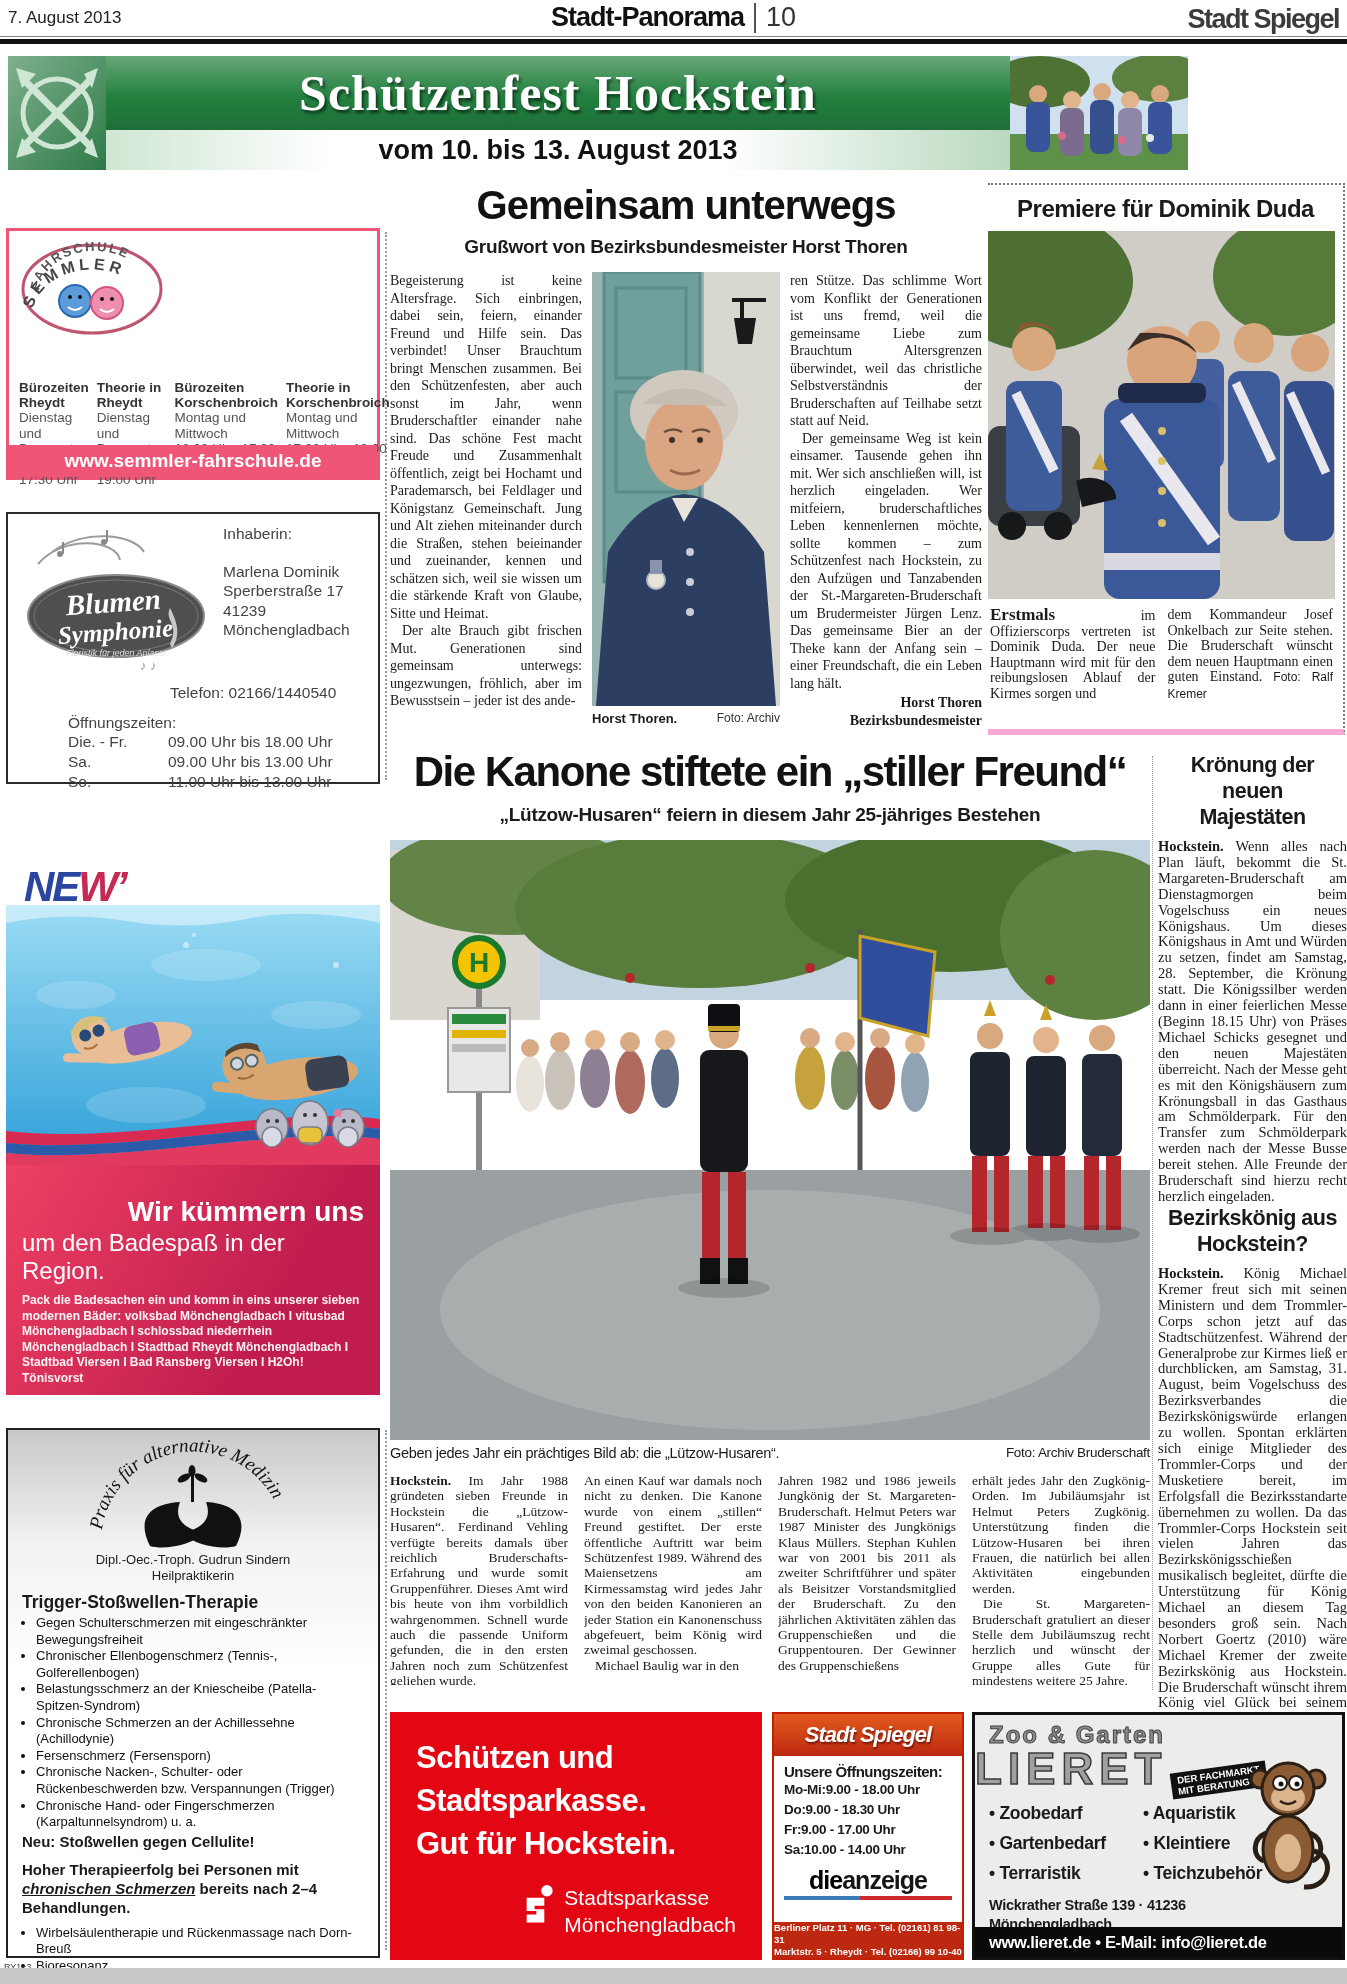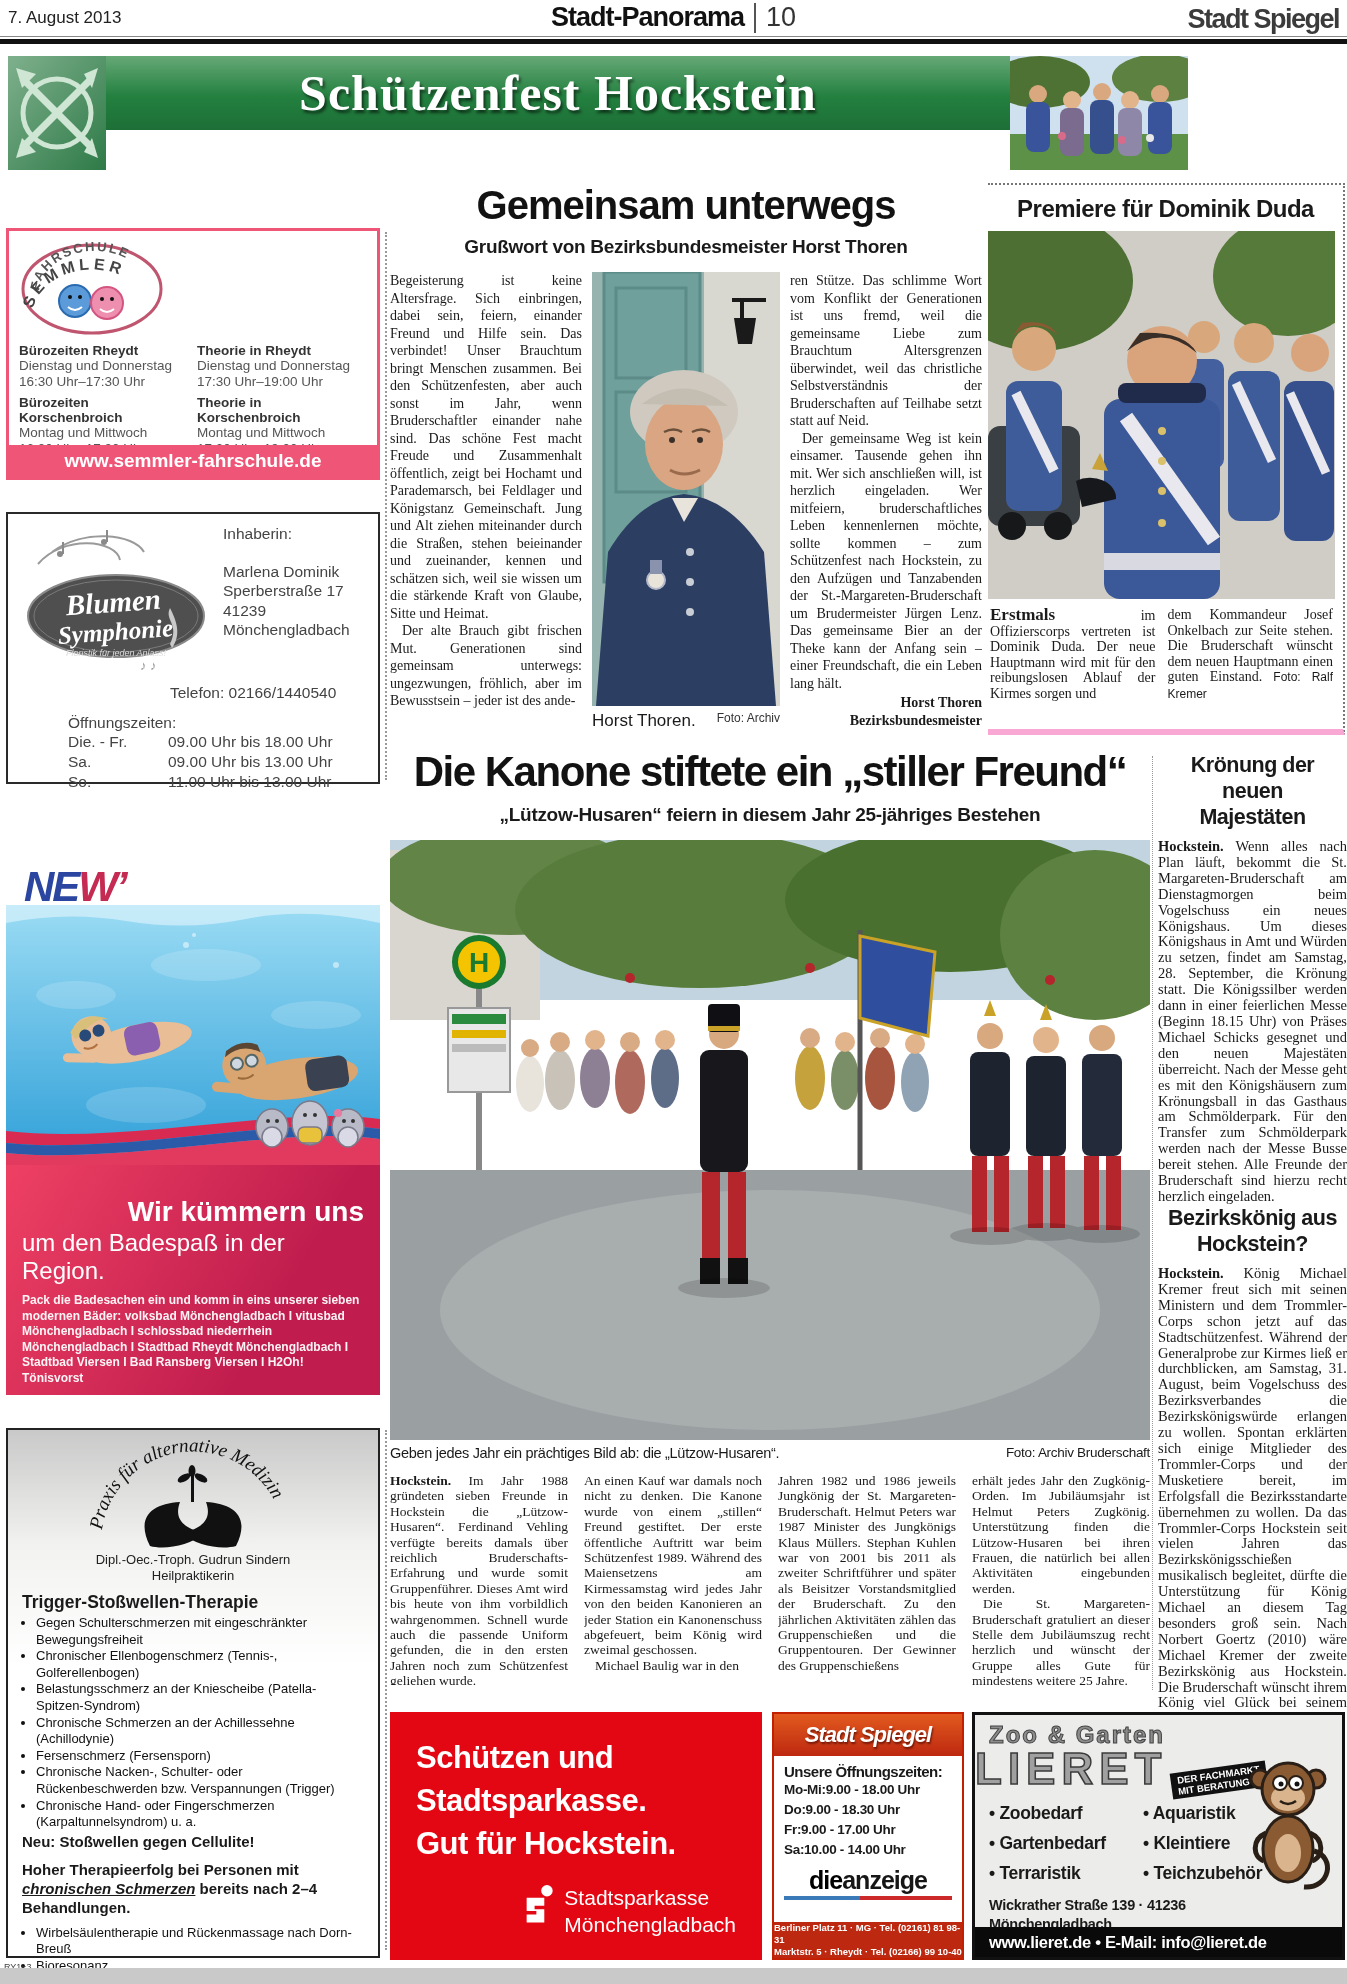--- a/index.html
+++ b/index.html
@@ -35,21 +35,21 @@
   
   .vsep{border-left:2px dotted #999;width:0;}
 
   
   .fahr{left:6px;top:228px;width:374px;height:252px;border:3px solid #ee5577;background:#fff;box-sizing:border-box;}
   .fahr-top{display:flex;padding:8px 10px 0 10px;}
   .fahr-logo{width:146px;height:100px;flex:0 0 146px;}
   .fahr-info{flex:1;padding-left:6px;}
   .fahr-owner{color:#e8476b;font-weight:700;font-size:18px;margin-bottom:4px;}
   .fahr-addr{font-size:13.5px;line-height:16.5px;color:#555;margin-bottom:5px;}
-  .fahr-grid{display:grid;grid-template-columns:1fr 1fr;gap:6px 8px;padding:4px 10px 0 10px;}
+  .fahr-grid{display:grid;grid-template-columns:1fr 1fr 1fr 1fr;gap:6px 8px;padding:4px 10px 0 10px;margin-top:37px;}
   .fahr-block .t{font-weight:700;font-size:13.5px;color:#333;}
   .fahr-block .l{font-size:13.5px;color:#555;line-height:15.5px;}
   .fahr-web{position:absolute;left:0;right:0;bottom:0;height:32px;background:#ee5577;color:#fff;
     display:flex;align-items:center;justify-content:center;font-weight:700;font-size:19px;}
 
   
   .blumen{left:6px;top:512px;width:374px;height:272px;border:2px solid #2a2a2a;background:#fff;box-sizing:border-box;padding:10px 12px;}
   .blumen-top{display:flex;}
   .blumen-logo{width:195px;height:150px;flex:0 0 195px;}
   .blumen-info{flex:1;padding-left:8px;font-size:15.5px;color:#444;line-height:19.5px;}
@@ -90,21 +90,21 @@
   .gruss-h1{text-align:center;font-size:40px;font-weight:800;letter-spacing:-1px;color:#121212;}
   .gruss-h2{text-align:center;font-size:19px;font-weight:700;letter-spacing:-0.3px;margin-top:8px;}
   .gruss-row{display:flex;gap:10px;margin-top:14px;}
   .gruss-col{width:192px;height:470px;overflow:hidden;font-family:"Liberation Serif",serif;
      font-size:14px;line-height:17.5px;}
   .gruss-col p{margin:0;}
   .gruss-col p.ind{text-indent:12px;}
   .gruss-photo-wrap{width:188px;flex:0 0 188px;}
   .gruss-photo{display:block;width:188px;height:434px;}
   .gruss-cap{display:flex;justify-content:space-between;margin-top:5px;}
-  .gruss-cap .n{font-weight:400;font-size:17px;}
+  .gruss-cap .n{font-weight:700;font-size:13px;}
   .gruss-cap .c{font-size:12px;color:#333;}
   .gruss-sig{text-align:right;font-weight:700;margin-top:2px;}
 
   
   .duda{left:988px;top:183px;width:357px;height:552px;box-sizing:border-box;
      border-top:2px dotted #777;border-right:2px dotted #777;border-bottom:6px solid #f9a8d4;}
   .duda-h{text-align:center;font-size:24px;font-weight:800;letter-spacing:-0.5px;margin:10px 0 8px 0;}
   .duda-photo{display:block;width:347px;height:368px;}
   .duda-caps{display:flex;gap:12px;padding:8px 10px 0 2px;}
   .duda-col{width:50%;font-family:"Liberation Serif",serif;font-size:14px;line-height:15.5px;text-align:justify;height:106px;overflow:hidden;}
@@ -199,20 +199,23 @@
       <g fill="#cfe6d4">
         <polygon points="8,12 28,18 14,32"></polygon>
           <polygon points="90,12 76,18 84,32"></polygon>
         <polygon points="8,102 28,96 14,82"></polygon>
           <polygon points="90,102 76,96 84,82"></polygon>
       </g>
     </svg>
     <div class="banner-mid">
       <div class="banner-title">
         <span>Schützenfest Hockstein</span>
+      </div>
+      <div class="banner-sub">
+        <span>vom 10. bis 13. August 2013</span>
       </div>
     </div>
     <svg class="banner-photo" viewBox="0 0 178 114">
       <rect width="178" height="114" fill="#cfe0ee"></rect>
       <ellipse cx="30" cy="26" rx="50" ry="26" fill="#4e7233"></ellipse>
       <ellipse cx="150" cy="22" rx="48" ry="24" fill="#5d8140"></ellipse>
       <rect y="78" width="178" height="36" fill="#5c9147"></rect>
       <g>
         <circle cx="28" cy="38" r="9" fill="#d9a87f"></circle>
           <rect x="16" y="46" width="24" height="50" rx="8" fill="#39549a"></rect>

